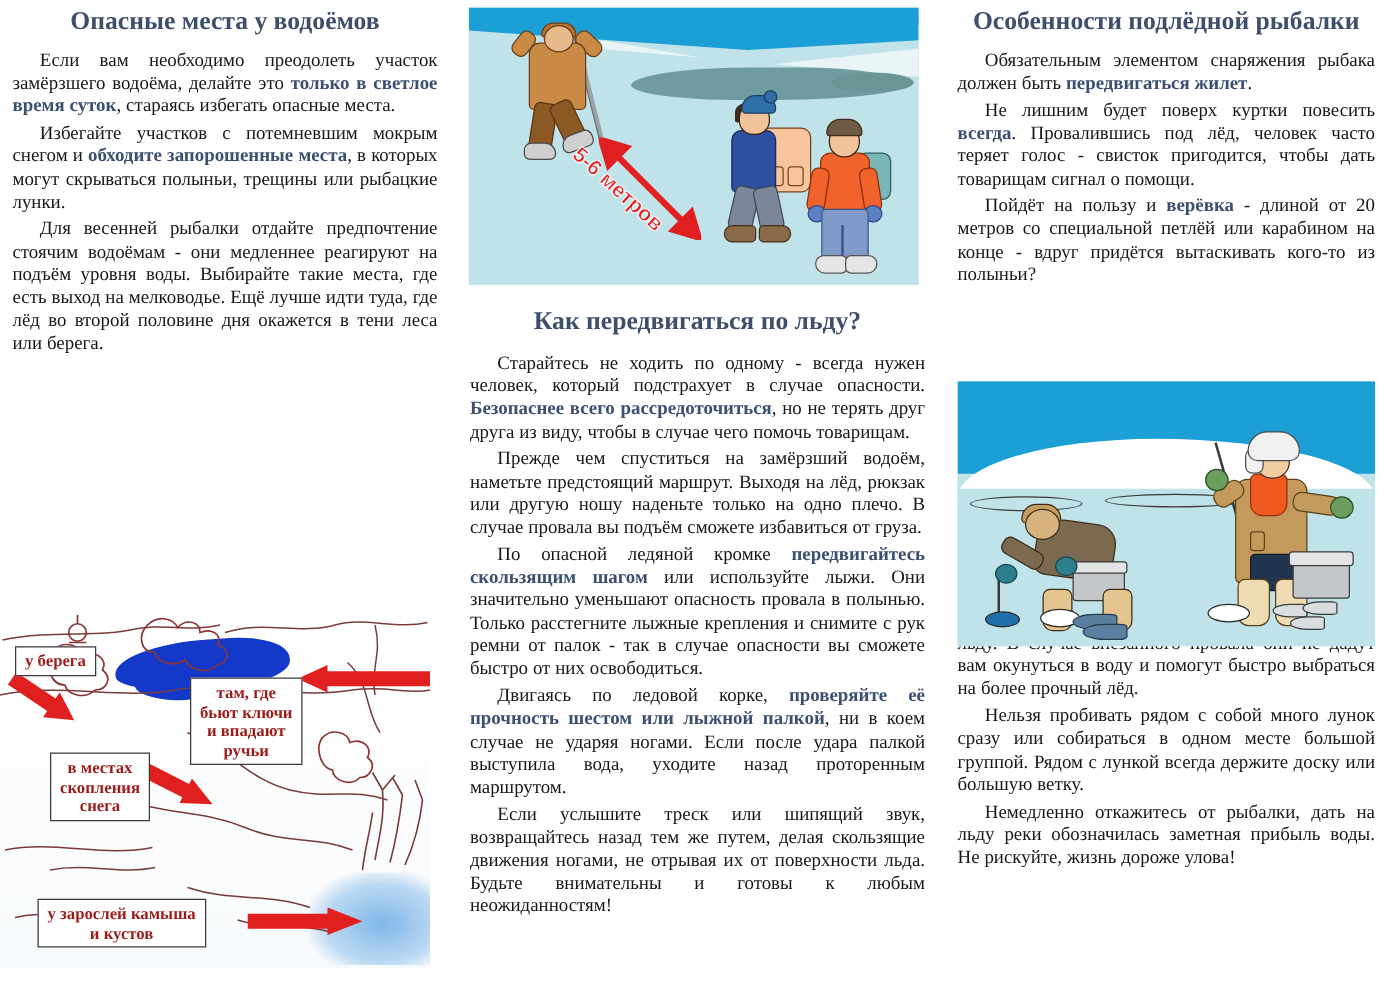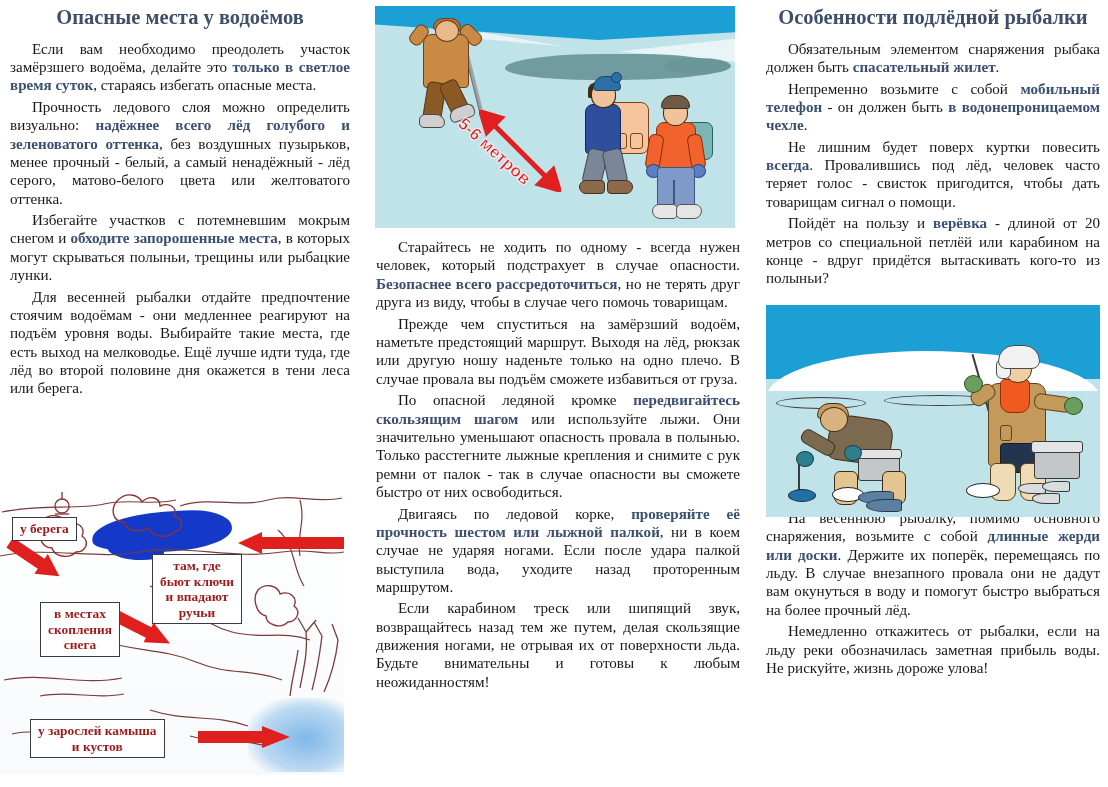--- a/index.html
+++ b/index.html
@@ -156,21 +156,21 @@
   .illo-map .reedwater{position:absolute;left:248px;top:208px;width:96px;height:74px;
      background:radial-gradient(ellipse at 60% 55%,#7fb7e8 0%,#bcd9f2 55%,rgba(255,255,255,0) 78%);}
 
   .lbl{
     position:absolute;background:#fff;border:1.1px solid #3a3a3a;
     color:#9c1b1b;font-weight:bold;text-align:center;
     font-family:"Liberation Serif","DejaVu Serif",serif;
     font-size:13.4px;line-height:1.16;padding:3px 7px;white-space:pre-line;
   }
   .lbl-bereg{left:12px;top:27px;}
-  .lbl-klyuchi{left:152px;top:52px;margin-top:12px;}
+  .lbl-klyuchi{left:152px;top:52px;}
   .lbl-snega{left:40px;top:112px;}
   .lbl-kamysh{left:30px;top:229px;}
 
   .ar{position:absolute;}
 
   .ar1{left:0px;top:56px;width:60px;height:40px;transform:rotate(34deg);}
   .ar2{left:238px;top:42px;width:106px;height:16px;}
   .ar3{left:112px;top:128px;width:58px;height:28px;transform:rotate(27deg);}
   .ar4{left:198px;top:236px;width:90px;height:16px;}
 
@@ -263,21 +263,20 @@
 </style>
 </head>
 <body>
 
 <div class="page">
 
   <div class="col col-left">
     <h2 class="heading">Опасные места у водоёмов</h2>
     <div id="left-paras">
         <p class="body">Если вам необходимо преодолеть участок замёрзшего водоёма, делайте это <b class="hl">только в светлое время суток</b>, стараясь избегать опасные места.</p>
-        <p class="body">Прочность ледового слоя можно определить визуально: <b class="hl">надёжнее всего лёд голубого и зеленоватого оттенка</b>, без воздушных пузырьков, менее прочный - белый, а самый ненадёжный - лёд серого, матово-белого цвета или желтоватого оттенка.</p>
         <p class="body">Избегайте участков с потемневшим мокрым снегом и <b class="hl">обходите запорошенные места</b>, в которых могут скрываться полыньи, трещины или рыбацкие лунки.</p>
         <p class="body">Для весенней рыбалки отдайте предпочтение стоячим водоёмам - они медленнее реагируют на подъём уровня воды. Выбирайте такие места, где есть выход на мелководье. Ещё лучше идти туда, где лёд во второй половине дня окажется в тени леса или берега.</p>
       </div>
   </div>
 
   <div class="illo-map">
     <div class="snowbg"></div>
     <div class="river"></div>
     <div class="river2"></div>
     <div class="reedwater"></div>
@@ -407,41 +406,42 @@
           <polygon points="2,2 22,8 8,22"></polygon>
           <polygon points="80,80 60,74 74,60"></polygon>
         </g>
       </svg>
     </div>
     <div class="dist-label">5-6 метров</div>
   </div>
 
   <div class="col col-mid">
     <div style="height:238px"></div>
+    <h2 class="heading mid">Как передвигаться по льду?</h2>
     <div id="mid-paras">
         <p class="body">Старайтесь не ходить по одному - всегда нужен человек, который подстрахует в случае опасности. <b class="hl">Безопаснее всего рассредоточиться</b>, но не терять друг друга из виду, чтобы в случае чего помочь товарищам.</p>
         <p class="body">Прежде чем спуститься на замёрзший водоём, наметьте предстоящий маршрут. Выходя на лёд, рюкзак или другую ношу наденьте только на одно плечо. В случае провала вы подъём сможете избавиться от груза.</p>
         <p class="body">По опасной ледяной кромке <b class="hl">передвигайтесь скользящим шагом</b> или используйте лыжи. Они значительно уменьшают опасность провала в полынью. Только расстегните лыжные крепления и снимите с рук ремни от палок - так в случае опасности вы сможете быстро от них освободиться.</p>
         <p class="body">Двигаясь по ледовой корке, <b class="hl">проверяйте её прочность шестом или лыжной палкой</b>, ни в коем случае не ударяя ногами. Если после удара палкой выступила вода, уходите назад проторенным маршрутом.</p>
-        <p class="body">Если карабином треск или шипящий звук, возвращайтесь назад тем же путем, делая скользящие движения ногами, не отрывая их от поверхности льда. Будьте внимательны и готовы к любым неожиданностям!</p>
+        <p class="body">Если услышите треск или шипящий звук, возвращайтесь назад тем же путем, делая скользящие движения ногами, не отрывая их от поверхности льда. Будьте внимательны и готовы к любым неожиданностям!</p>
       </div>
   </div>
 
   <div class="col col-right">
     <h2 class="heading">Особенности подлёдной рыбалки</h2>
     <div id="right-paras-top">
-        <p class="body">Обязательным элементом снаряжения рыбака должен быть <b class="hl">спасательный жилет</b>.</p>
-        <p class="body">Непременно возьмите с собой <b class="hl">мобильный телефон</b> - он должен быть <b class="hl">в водонепроницаемом чехле</b>.</p>
+        <p class="body">Обязательным элементом снаряжения рыбака должен быть <b class="hl">передвигаться жилет</b>.</p>
         <p class="body">Не лишним будет поверх куртки повесить <b class="hl">всегда</b>. Провалившись под лёд, человек часто теряет голос - свисток пригодится, чтобы дать товарищам сигнал о помощи.</p>
         <p class="body">Пойдёт на пользу и <b class="hl">верёвка</b> - длиной от 20 метров со специальной петлёй или карабином на конце - вдруг придётся вытаскивать кого-то из полыньи?</p>
       </div>
     <div style="height:218px"></div>
     <div id="right-paras-bottom">
         <p class="body">На весеннюю рыбалку, помимо основного снаряжения, возьмите с собой <b class="hl">длинные жерди или доски</b>. Держите их поперёк, перемещаясь по льду. В случае внезапного провала они не дадут вам окунуться в воду и помогут быстро выбраться на более прочный лёд.</p>
-        <p class="body">Немедленно откажитесь от рыбалки, если на льду реки обозначилась заметная прибыль воды. Не рискуйте, жизнь дороже улова!</p>
+        <p class="body">Нельзя пробивать рядом с собой много лунок сразу или собираться в одном месте большой группой. Рядом с лункой всегда держите доску или большую ветку.</p>
+        <p class="body">Немедленно откажитесь от рыбалки, дать на льду реки обозначилась заметная прибыль воды. Не рискуйте, жизнь дороже улова!</p>
       </div>
   </div>
 
   <div class="illo-fish">
     <div class="sky"></div>
     <div class="snowhill"></div>
     <div class="icefield"></div>
     <div class="crackL"></div>
     <div class="crackR"></div>
 

